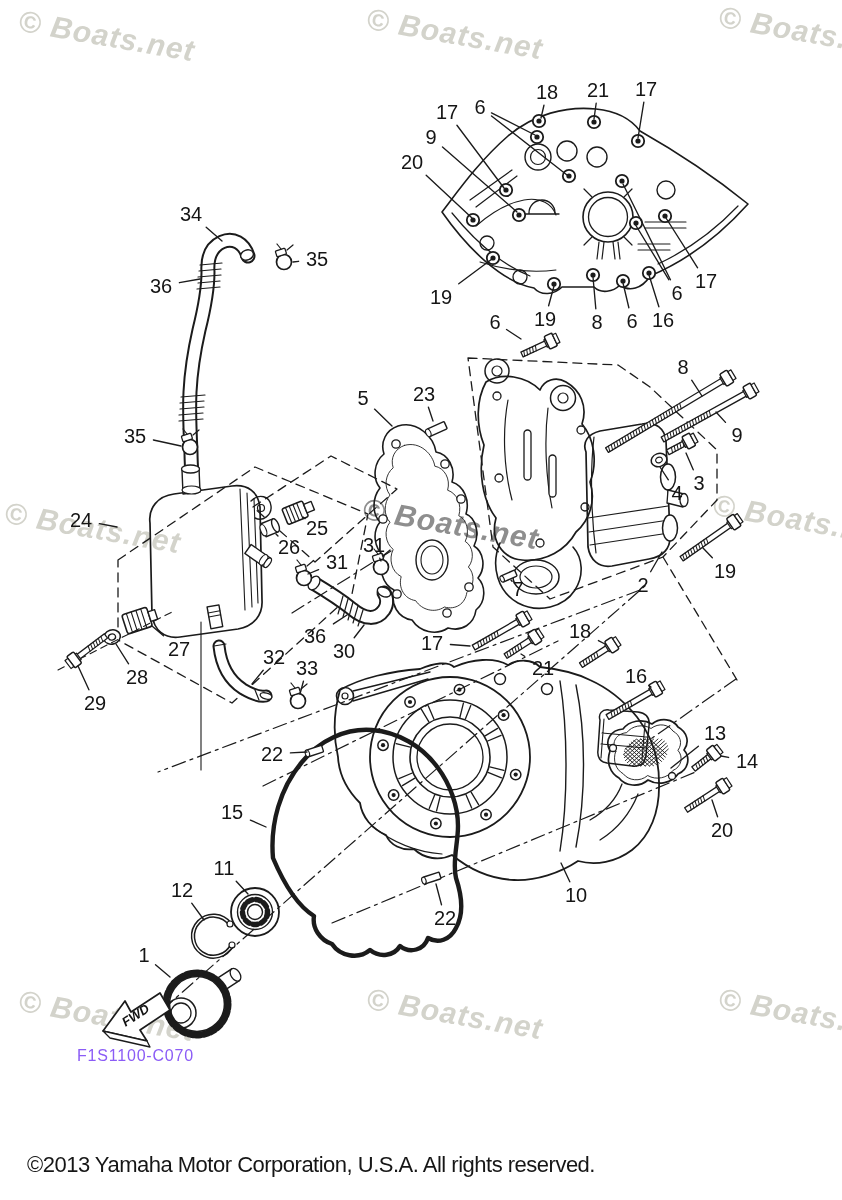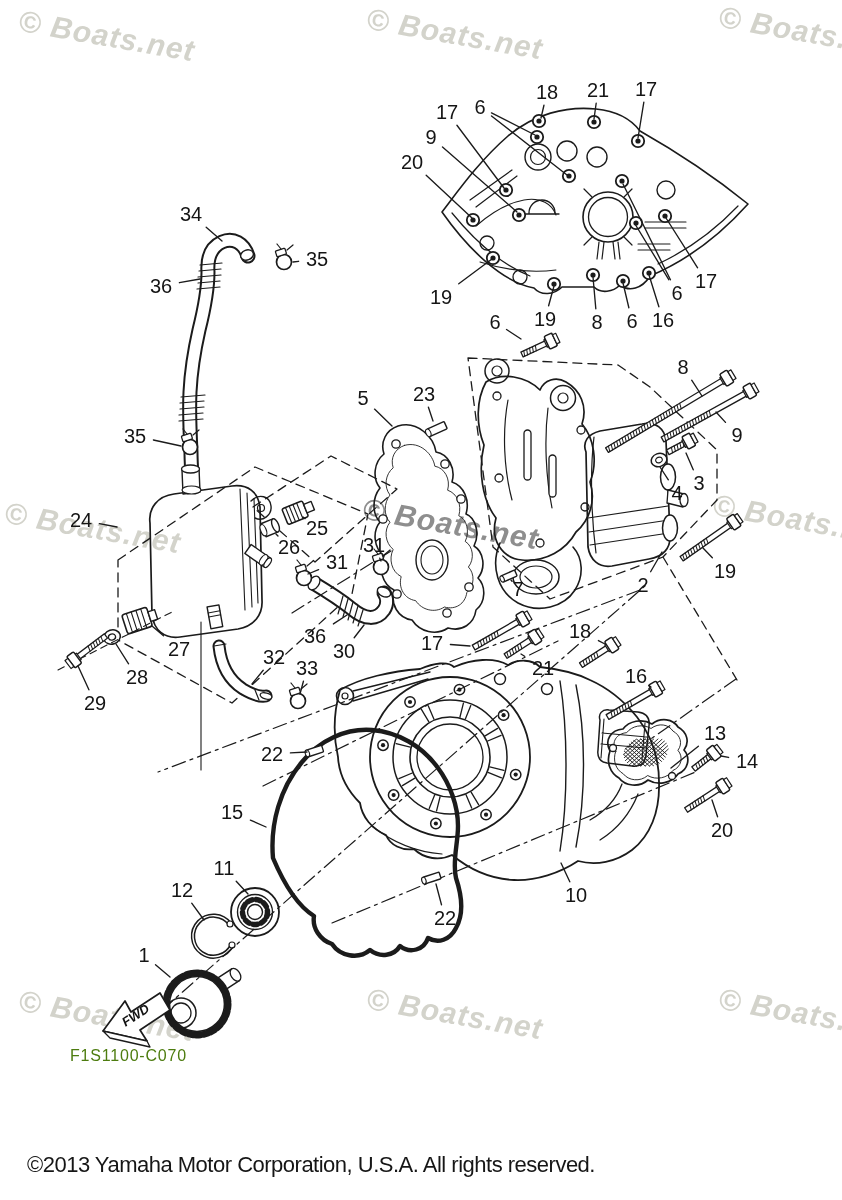--- a/index.html
+++ b/index.html
@@ -9,21 +9,21 @@
   }
   .wm{
     position:absolute;font-style:italic;font-weight:bold;font-size:30px;
     letter-spacing:1px;white-space:nowrap;transform:rotate(10deg);
     transform-origin:0 0;user-select:none;
   }
   .wm-light{color:#d3d3cb;}
   .wm-dark{color:#8e8e8e;}
   #diagram-svg{position:absolute;left:0;top:0;}
   .code-label{
-    position:absolute;left:70px;top:1047px;font-size:16px;color:#4d7c0f;
+    position:absolute;left:77px;top:1047px;font-size:16px;color:#8b5cf6;
     letter-spacing:0.8px;font-weight:500;
   }
   .footer{
     position:absolute;left:27px;top:1152px;font-size:22px;color:#161616;
     letter-spacing:-0.5px;white-space:nowrap;
   }
 </style>
 </head>
 <body>
 

